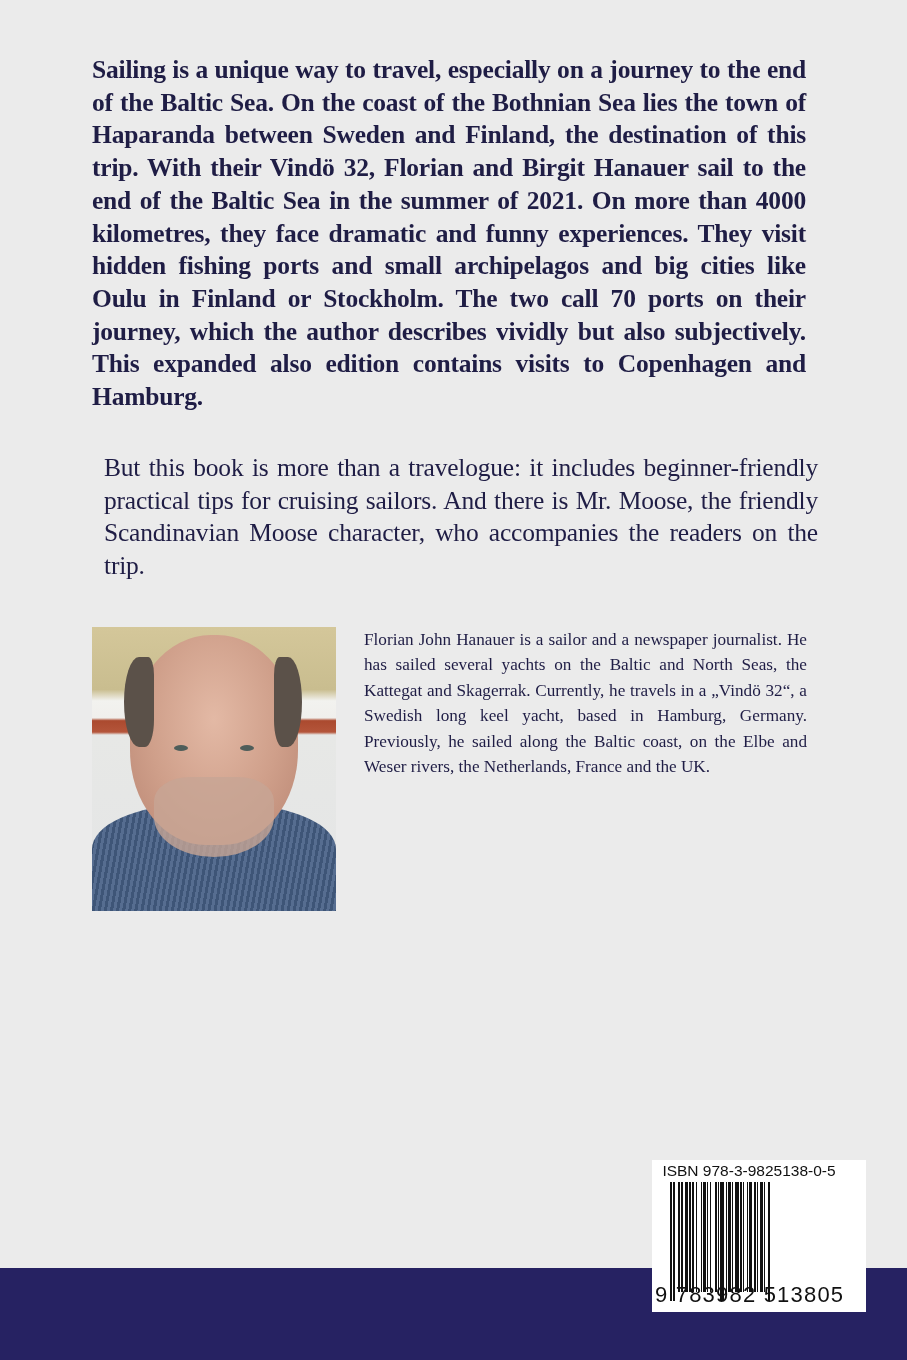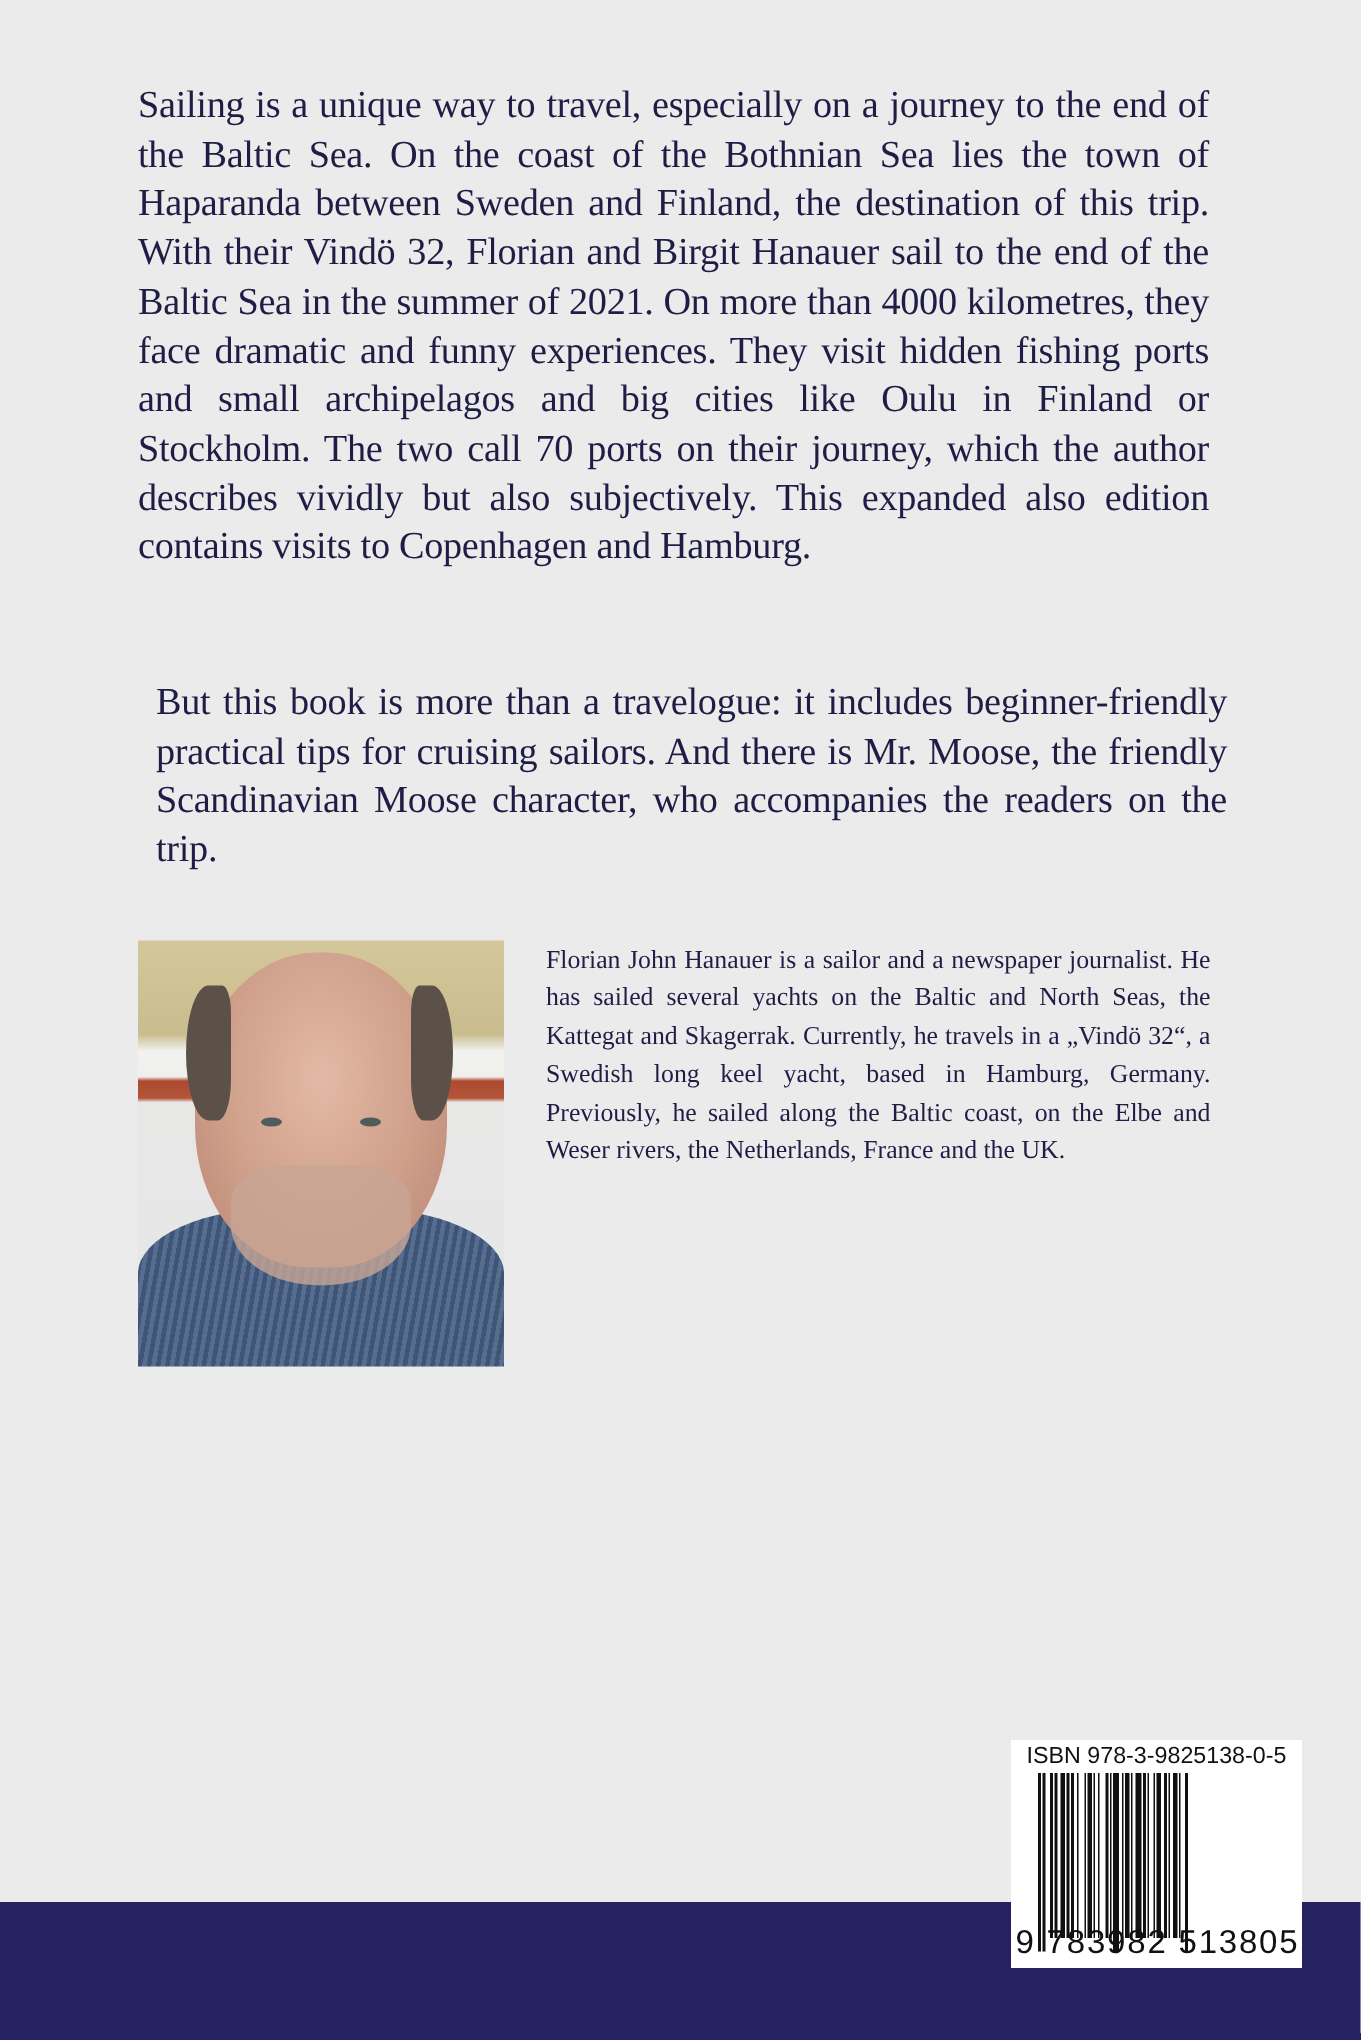--- a/index.html
+++ b/index.html
@@ -8,21 +8,21 @@
     background: #ebebeb; color: #1f1d45;
     font-family: "Liberation Serif", "DejaVu Serif", serif;
   }
   .blurb {
     position: absolute; left: 92px; width: 714px;
     font-size: 25.5px; line-height: 32.7px;
     text-align: justify; margin: 0;
     font-family: "Liberation Serif", serif;
     letter-spacing: -0.2px;
   }
-  .p1 { top: 54px; }
+  .p1 { top: 54px; font-weight: bold; }
   .p2 { top: 452px; margin-left: 12px; }
   .photo {
     position: absolute; left: 92px; top: 627px; width: 244px; height: 284px;
     overflow: hidden;
     background: linear-gradient(180deg, #d4c79a 0%, #c9bd8f 22%, #f2f2ef 26%, #f0efec 32%, #ab4a2f 33%, #b4553a 37%, #e7e8e6 38%, #e4e5e6 100%);
   }
   .photo .head {
     position: absolute; left: 38px; top: 8px; width: 168px; height: 210px;
     border-radius: 48% 48% 45% 45%;
     background: radial-gradient(ellipse at 50% 40%, #e3b9a5 0%, #cf9f8a 55%, #b98673 100%);
@@ -48,23 +48,22 @@
   .bio {
     position: absolute; left: 364px; top: 627px; width: 443px;
     font-size: 17.2px; line-height: 25.4px; text-align: justify; margin: 0;
     font-family: "Liberation Serif", serif;
   }
   .footer-band {
     position: absolute; left: 0; top: 1268px; width: 907px; height: 92px;
     background: #262262;
   }
   .barcode-box {
-    position: absolute; left: 652px; top: 1160px; width: 194px; height: 152px;
+    position: absolute; left: 652px; top: 1160px; width: 214px; height: 152px;
     background: #ffffff;
-    margin-left: 22px;
   }
   .isbn-label {
     position: absolute; left: 0; top: 2px; width: 194px; text-align: center;
     font-family: "Liberation Sans", sans-serif; font-size: 15.5px; color: #111;
   }
   .bars {
     position: absolute; left: 18px; top: 22px; width: 160px; height: 110px;
     display: flex; align-items: flex-start;
   }
   .bars span { display: block; background: #111; height: 100%; }

